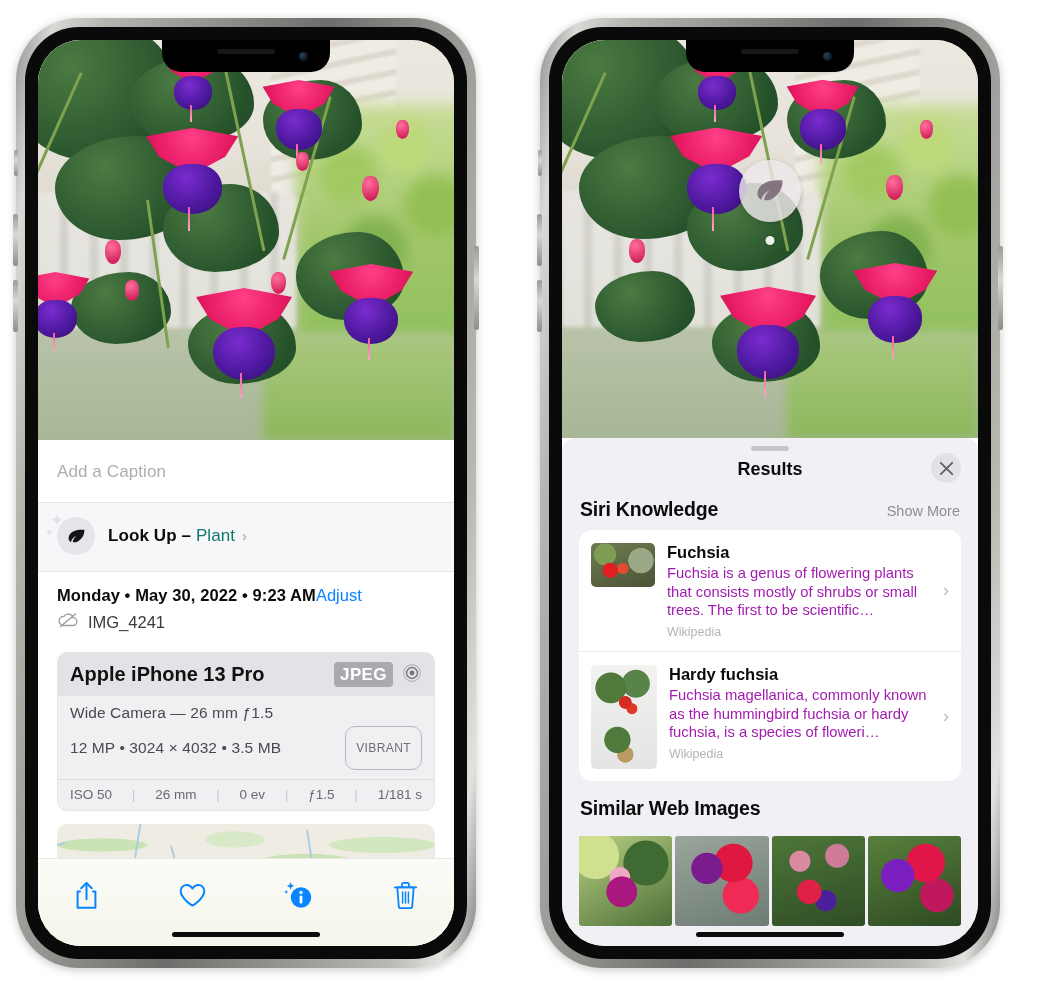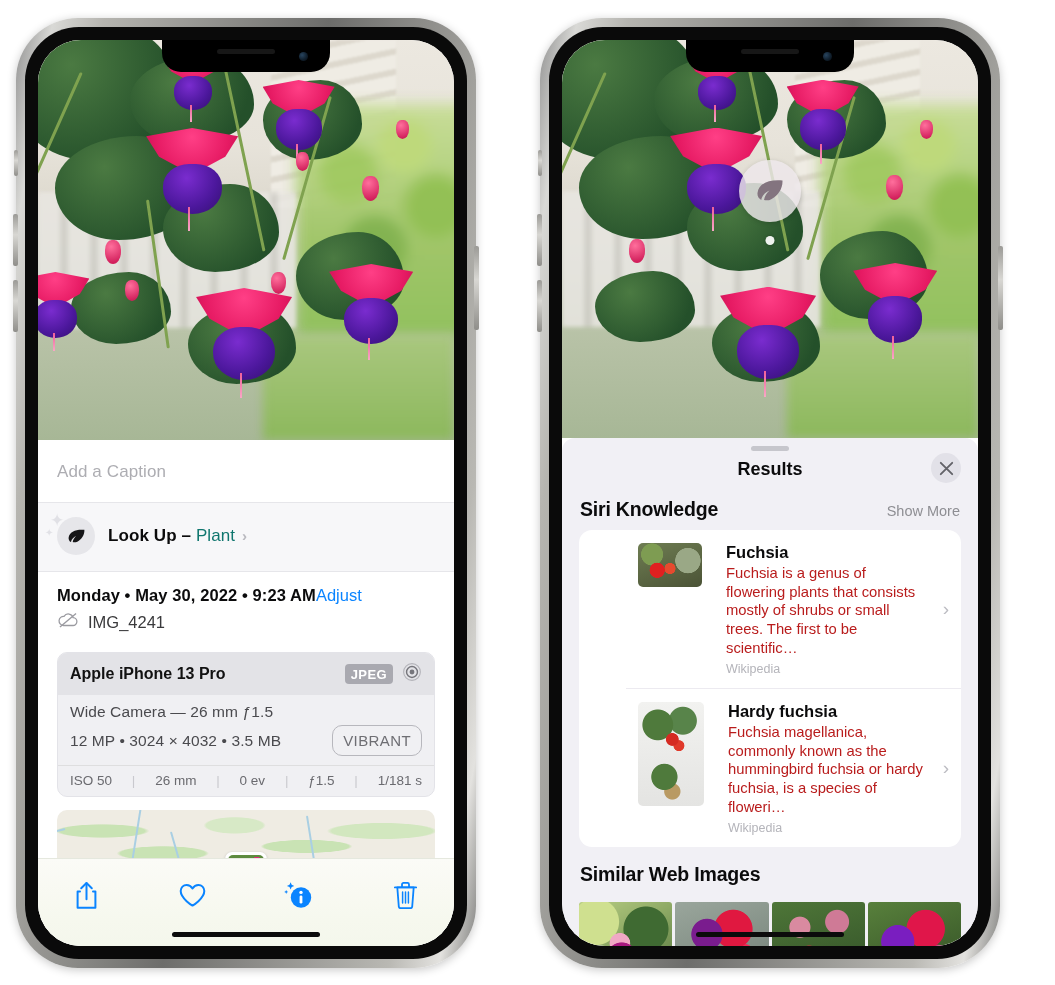--- a/index.html
+++ b/index.html
@@ -154,36 +154,36 @@
   .meta-file { font-size: 16.5px; color: #3a3a3c; }
 
   .cam-card {
     margin: 10px 19px 0; border-radius: 10px; overflow: hidden;
     background: #f0f0f3; border: 1px solid #e3e3e8;
   }
   .cam-head {
     display: flex; align-items: center; justify-content: space-between;
     padding: 9px 12px; background: #e3e3e7;
   }
-  .cam-name { font-size: 16px; font-weight: 700; color: #111; text-align: right; }
+  .cam-name { font-size: 20px; font-weight: 700; color: #111; text-align: right; }
   .cam-head-right { display: flex; align-items: center; gap: 9px; }
   .jpeg-badge {
-    background: #a9a9b0; color: #fff; font-size: 13px; font-weight: 700;
+    background: #a9a9b0; color: #fff; font-size: 17px; font-weight: 700;
     padding: 2.5px 6px; border-radius: 4px; letter-spacing: .4px;
   }
   .cam-body { padding: 8px 12px 9px; }
   .cam-l1 { font-size: 15.5px; color: #4a4a4e; letter-spacing: .1px; }
   .cam-l2 {
     display: flex; align-items: center; justify-content: space-between;
     margin-top: 4px;
   }
   .cam-l2 .txt { font-size: 15.5px; color: #4a4a4e; letter-spacing: .1px; text-align: right; }
   .vibrant {
-    font-size: 15px; color: #6e6e73; border: 1px solid #b7b7bd;
-    border-radius: 10px; padding: 6px 10px; letter-spacing: .4px;
+    font-size: 12px; color: #6e6e73; border: 1px solid #b7b7bd;
+    border-radius: 10px; padding: 14px 10px; letter-spacing: .4px;
   }
   .cam-exif {
     display: flex; align-items: center; justify-content: space-between;
     border-top: 1px solid #dededf; padding: 7px 12px 8px;
     font-size: 13.5px; color: #6a6a6f;
   }
   .cam-exif .sep { color: #c9c9ce; }
 
   .map-wrap { margin: 13px 19px 0; border-radius: 10px; overflow: hidden; height: 70px; position: relative; }
   .map-bg {
@@ -253,40 +253,40 @@
     border-radius: 50%; background: #e2e1e8;
     display: flex; align-items: center; justify-content: center;
   }
   .sec-head {
     display: flex; align-items: baseline; justify-content: space-between;
     padding: 4px 18px 9px;
   }
   .sec-title { font-size: 19.5px; font-weight: 700; color: #0b0b0c; letter-spacing: -.2px; }
   .show-more { font-size: 14.5px; color: #8e8e93; }
   .know-card { margin: 0 17px; background: #fff; border-radius: 13px; overflow: hidden; }
-  .know-row { display: flex; gap: 24px; padding: 13px 12px 12px; align-items: flex-start; position: relative; margin-left: 47px; }
+  .know-row { display: flex; gap: 12px; padding: 13px 12px 12px; align-items: flex-start; position: relative; }
   .know-row + .know-row { border-top: 1px solid #eceaf0; }
   .thumb { flex: 0 0 auto; border-radius: 5px; overflow: hidden; }
   .thumb.t1 { width: 64px; height: 44px; background:
       radial-gradient(circle at 30% 62%, #e02020 0 14%, transparent 15%),
       radial-gradient(circle at 50% 58%, #e64a2e 0 13%, transparent 14%),
       radial-gradient(circle at 22% 26%, #7e9c52 0 18%, transparent 19%),
       radial-gradient(circle at 78% 40%, #9aa886 0 22%, transparent 23%),
       linear-gradient(160deg,#6e7d52,#4b5336); }
   .thumb.t2 { width: 66px; height: 104px; background:
       radial-gradient(circle at 52% 36%, #d52b22 0 8%, transparent 9%),
       radial-gradient(circle at 62% 42%, #e0392a 0 7%, transparent 8%),
       radial-gradient(circle at 30% 22%, #4f7a3c 0 16%, transparent 17%),
       radial-gradient(circle at 68% 18%, #58844a 0 14%, transparent 15%),
       radial-gradient(circle at 40% 72%, #4f7a3c 0 15%, transparent 16%),
       radial-gradient(circle at 52% 86%, #b99a63 0 8%, transparent 9%),
       linear-gradient(180deg,#f2f2f0,#e4e4e2); }
   .know-txt { flex: 1 1 auto; padding-right: 22px; }
   .know-name { font-size: 16.5px; font-weight: 700; color: #0b0b0c; margin-bottom: 2px; }
-  .know-desc { font-size: 14.8px; line-height: 1.26; color: #b91c1c; }
+  .know-desc { font-size: 14.8px; line-height: 1.26; color: #a21caf; }
   .know-src { font-size: 12.5px; color: #b4b4ba; margin-top: 5px; }
   .row-chev {
     position: absolute; right: 12px; top: 50%; transform: translateY(-50%);
     color: #bcbcc2; font-size: 19px;
   }
   .simweb-head { padding: 16px 18px 16px; }
   .simweb-strip { display: flex; gap: 3px; padding: 0 17px; }
   .sw { flex: 1 1 0; height: 90px; border-radius: 3px; }
   .sw.a { background:
       radial-gradient(circle at 46% 62%, #a8187e 0 20%, transparent 21%),

